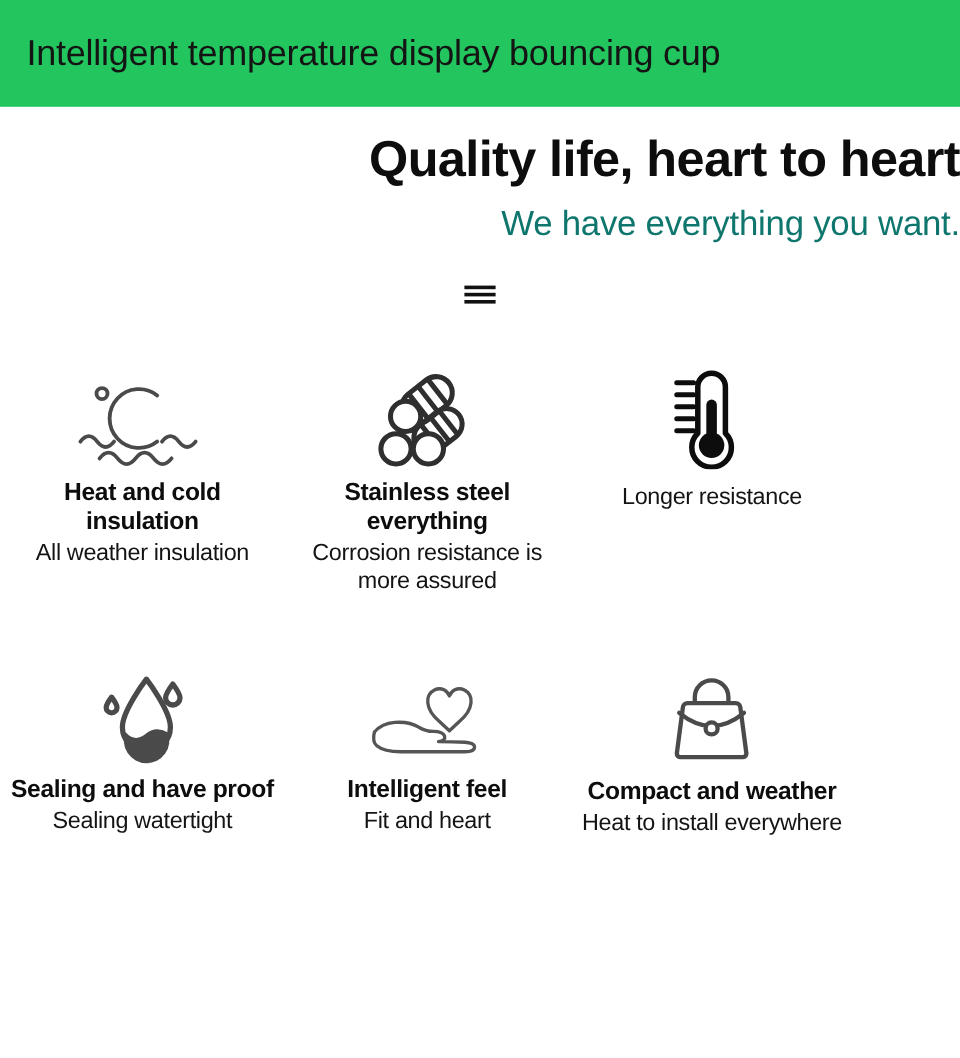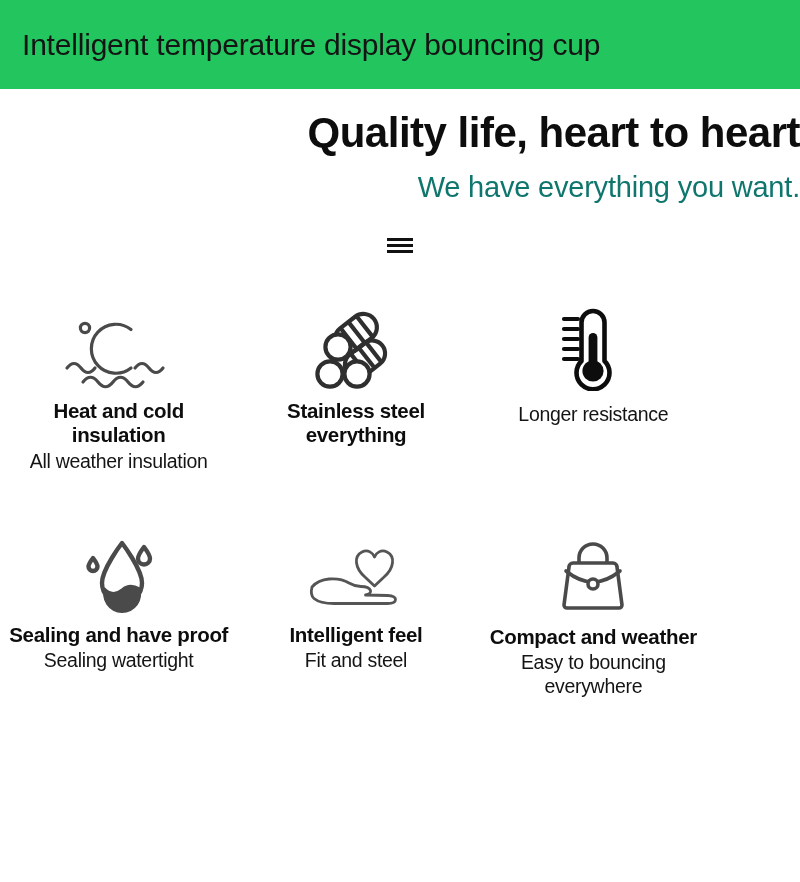--- a/index.html
+++ b/index.html
@@ -173,20 +173,21 @@
           <line x1="54" y1="40.5" x2="54" y2="63.5"></line>
           <line x1="63" y1="40.5" x2="63" y2="63.5"></line>
         </g>
 
         <circle cx="25" cy="40" r="12.6" fill="#ffffff"></circle>
         <circle cx="17" cy="67" r="12.6" fill="#ffffff"></circle>
         <circle cx="44" cy="67" r="12.6" fill="#ffffff"></circle>
       </svg>
     </div>
     <div class="feature-title">Stainless steel everything</div>
+    <div class="feature-desc">Corrosion resistance is more assured</div>
   </div>
 
   <div class="feature col-3">
     <div class="feature-icon">
       <svg width="78" height="86" viewBox="0 0 78 86" fill="none">
         <g stroke="#0d0d0d" stroke-width="4.2" stroke-linecap="round">
           <line x1="10" y1="14" x2="24" y2="14"></line>
           <line x1="10" y1="24" x2="24" y2="24"></line>
           <line x1="10" y1="34" x2="24" y2="34"></line>
           <line x1="10" y1="44" x2="24" y2="44"></line>
@@ -219,29 +220,29 @@
 
   <div class="feature col-2">
     <div class="feature-icon">
       <svg width="104" height="80" viewBox="0 0 104 80" fill="none" stroke="#555555" stroke-width="2.8" stroke-linecap="round" stroke-linejoin="round">
         <path d="M62 43 C50 33 50 21 58 17 C64 14 69 18 70.5 22 C72 18 77 14 83 17 C91 21 91 33 79 43 L70.5 51 z" fill="#ffffff"></path>
         <path d="M8 52 q6 -7 17 -8 q12 -1 20 4 q6 3.5 12 3.5 q8 0 9.5 4 q1 3.5 -5 4.5
                  q12 0 22 0.5 q8 0.5 8 4 q0 4 -8 4 H30 q-14 0 -20 -5 q-4 -3.5 -2 -11.5 z" fill="#ffffff"></path>
       </svg>
     </div>
     <div class="feature-title">Intelligent feel</div>
-    <div class="feature-desc">Fit and steel</div>
+    <div class="feature-desc">Fit and heart</div>
   </div>
 
   <div class="feature col-3">
     <div class="feature-icon">
       <svg width="84" height="80" viewBox="0 0 84 80" fill="none" stroke="#4a4a4a" stroke-width="3.6" stroke-linecap="round" stroke-linejoin="round">
         <path d="M28 28 v-5 a14 14 0 0 1 28 0 v5" fill="#ffffff"></path>
         <path d="M18 32 a4 4 0 0 1 4 -4 h40 a4 4 0 0 1 4 4 l5 38 a3 3 0 0 1 -3 3 H16 a3 3 0 0 1 -3 -3 z" fill="#ffffff"></path>
         <path d="M15 36 q27 22 54 0" fill="none"></path>
         <circle cx="42" cy="49" r="5" fill="#ffffff"></circle>
       </svg>
     </div>
     <div class="feature-title">Compact and weather</div>
-    <div class="feature-desc">Easy to bouncing everywhere</div>
+    <div class="feature-desc">Heat to install everywhere</div>
   </div>
 
 </div>
 
 </body></html>

